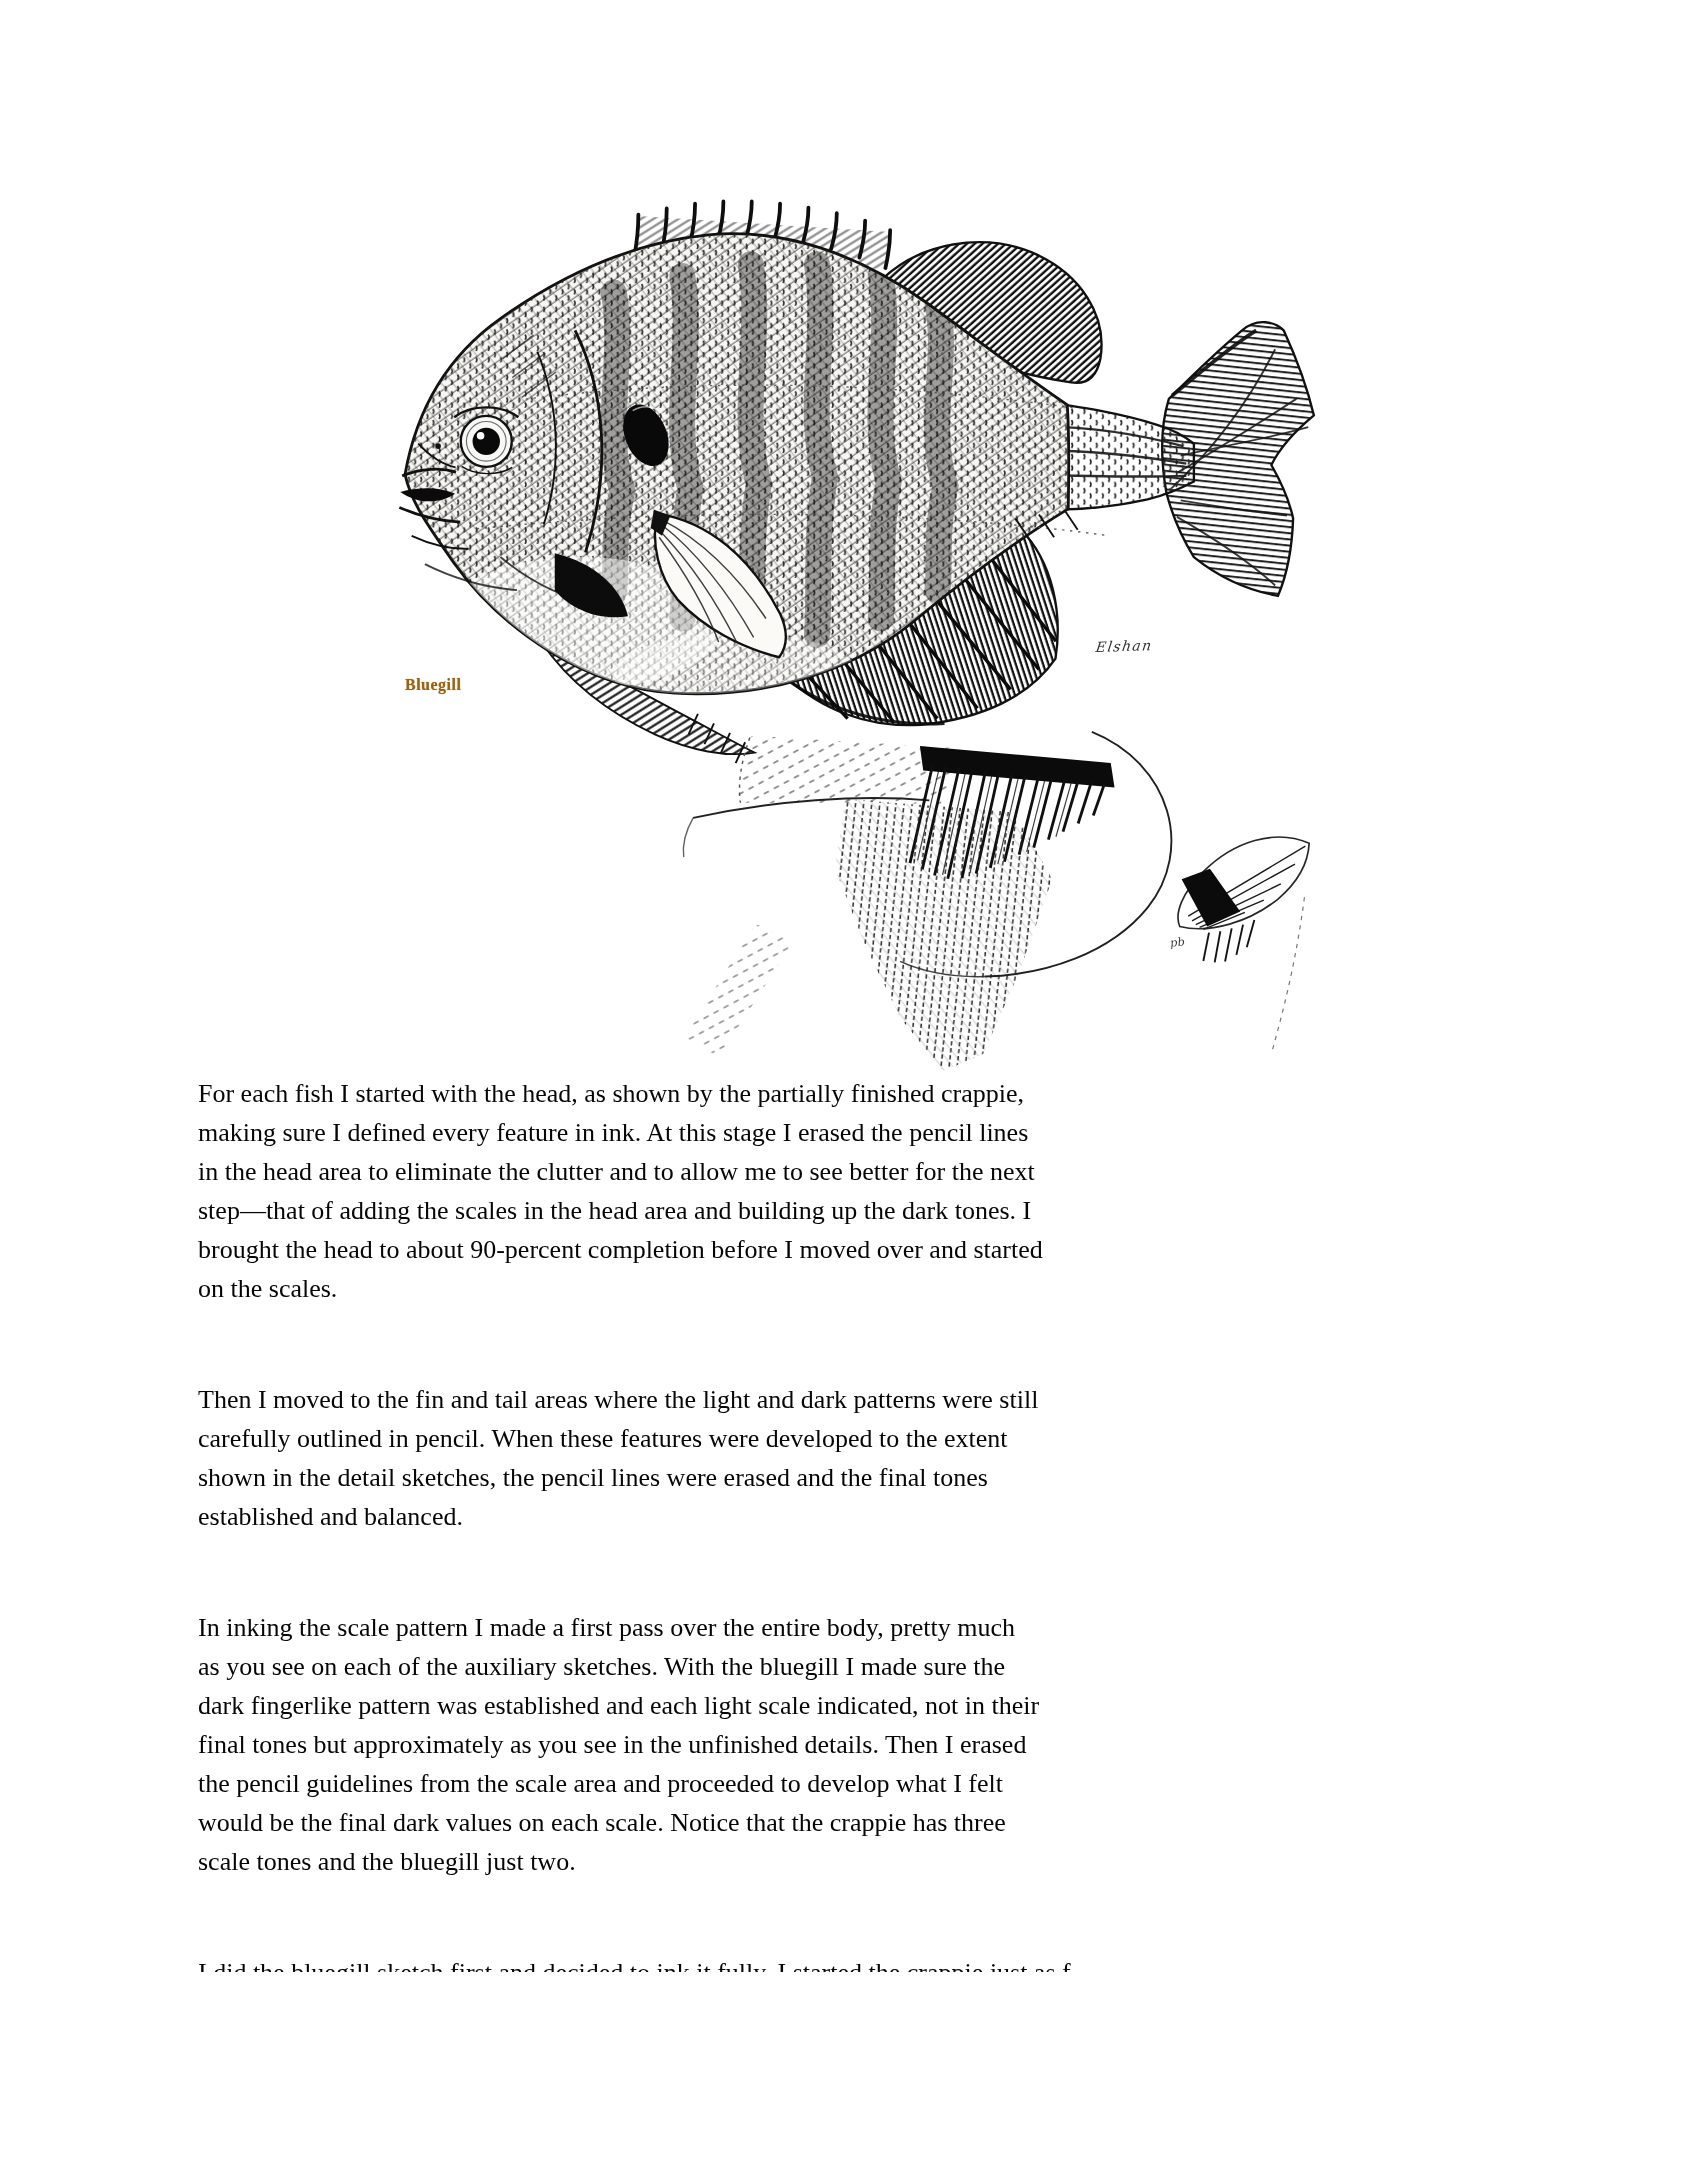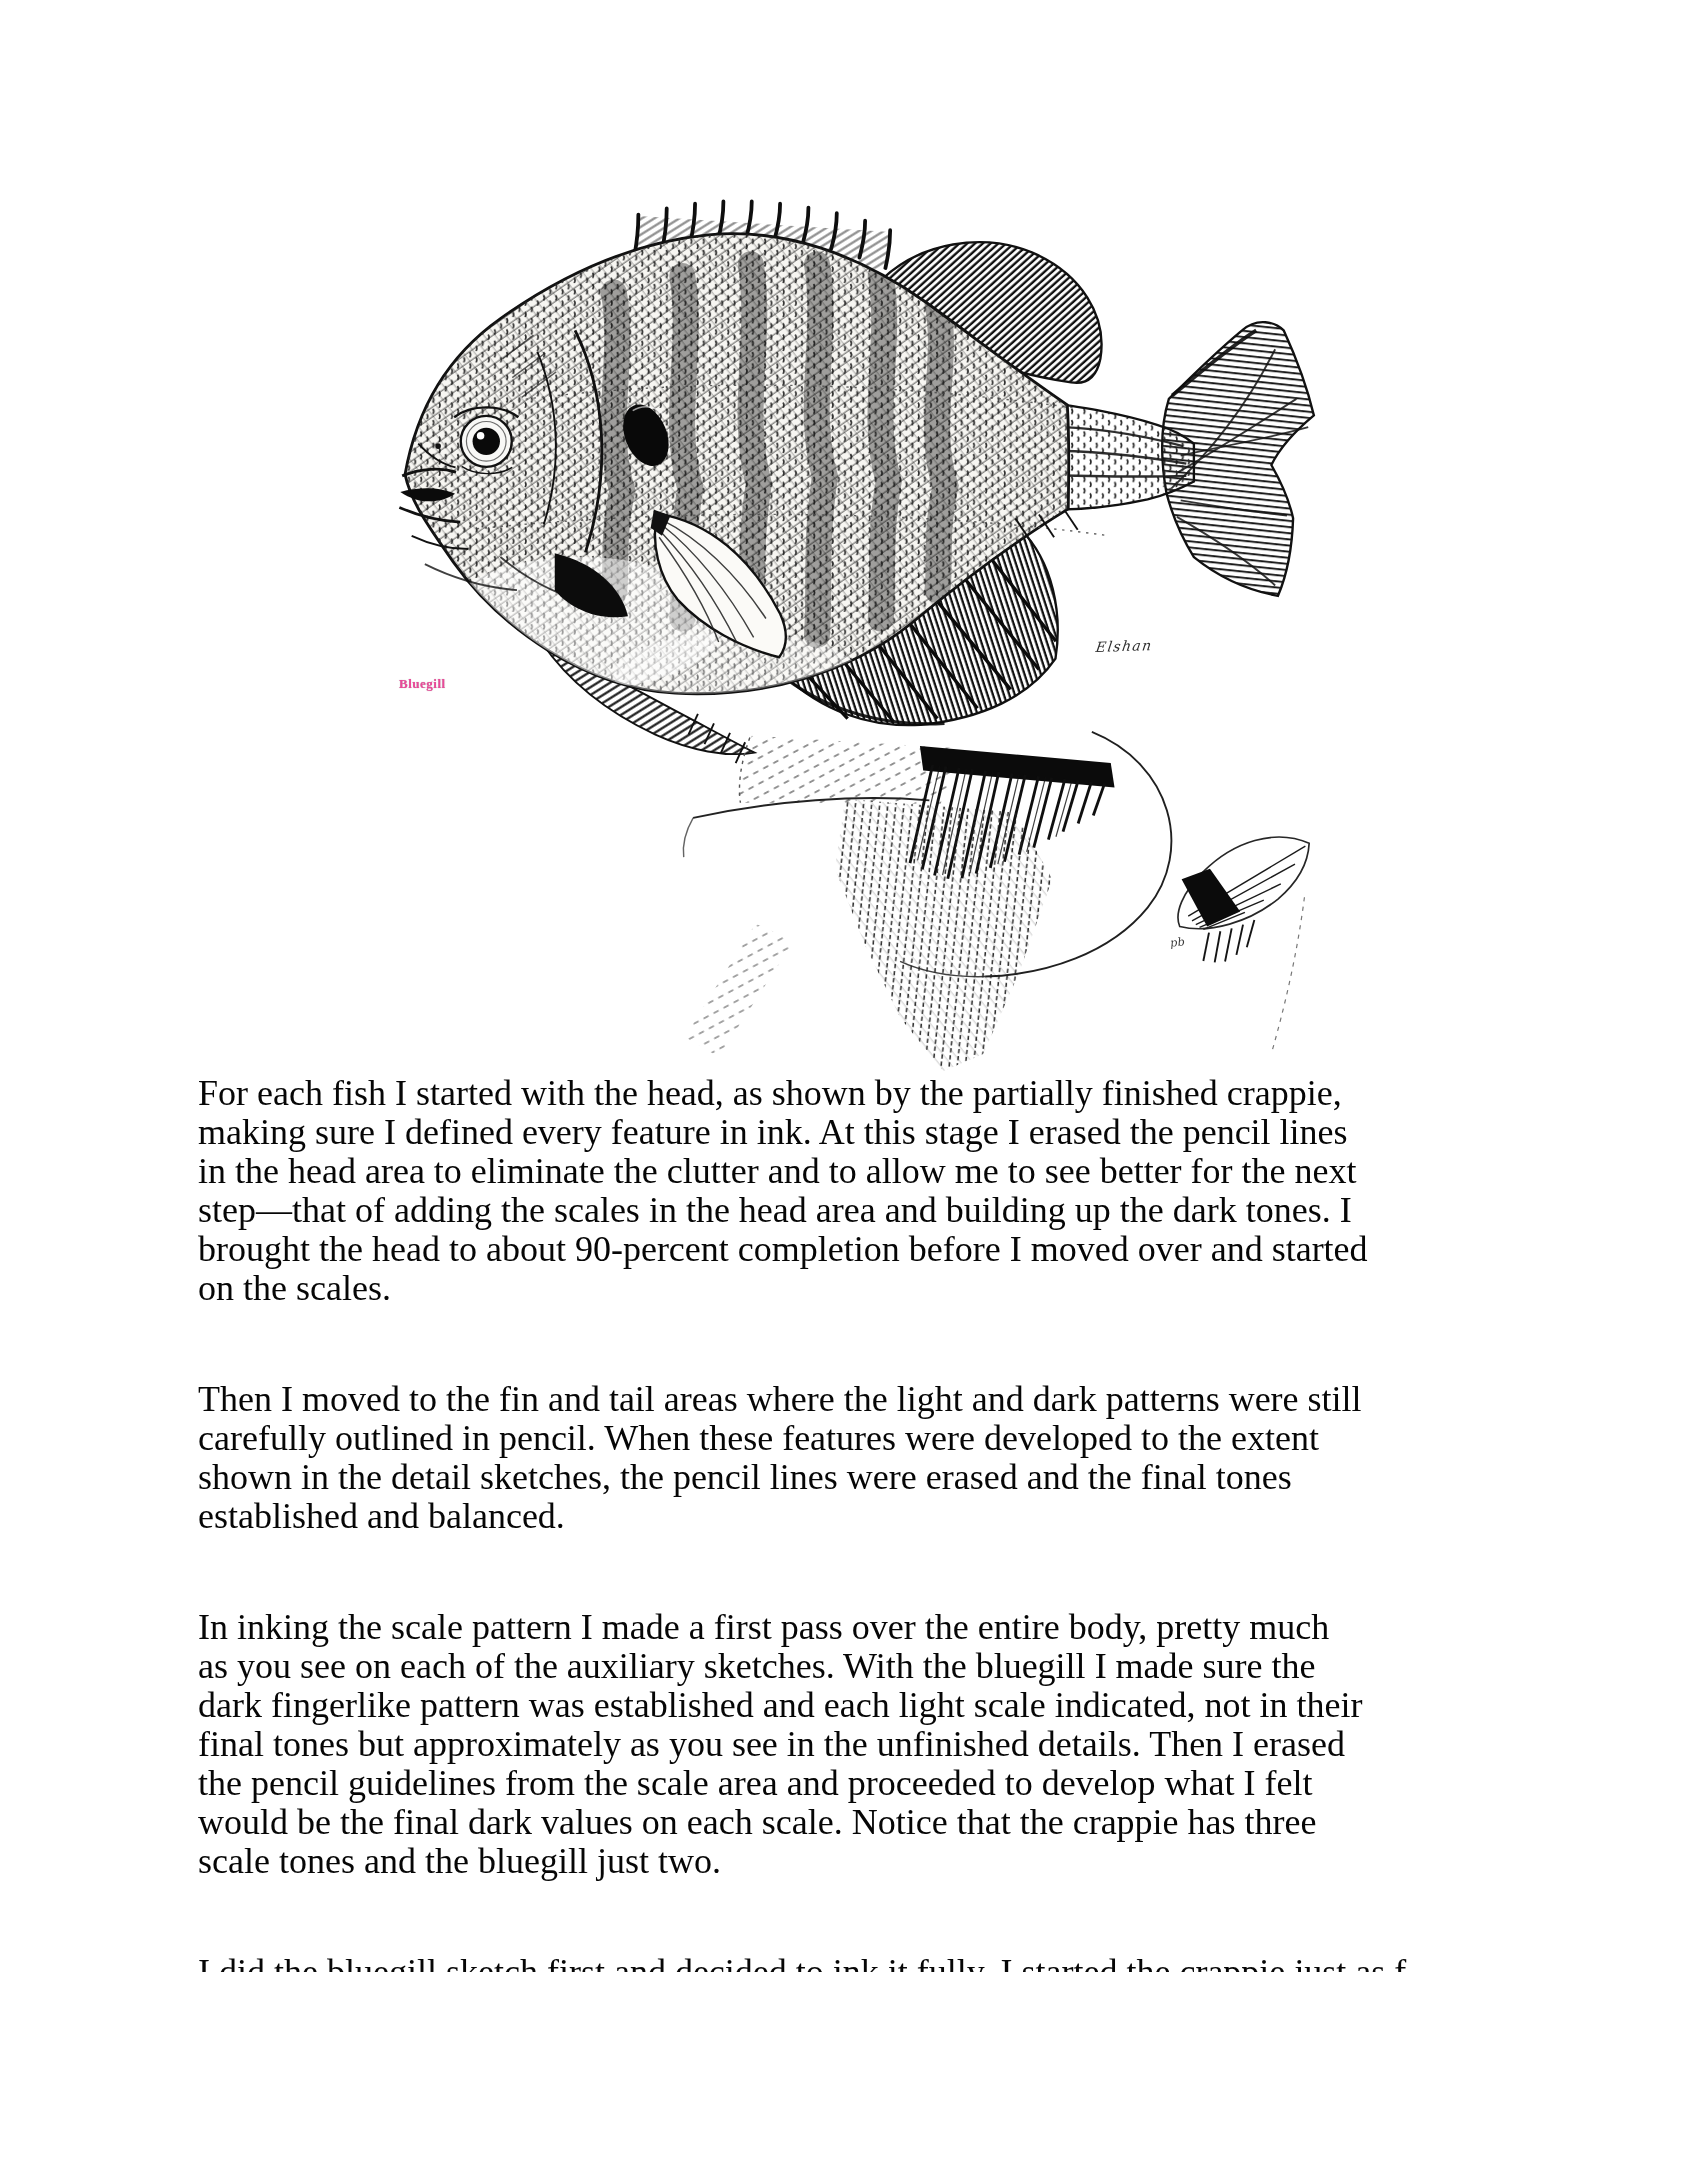--- a/index.html
+++ b/index.html
@@ -15,26 +15,26 @@
     position: absolute;
     left: 354px;
     top: 165px;
     width: 992px;
     height: 907px;
     margin: 0;
   }
   figure.illustration svg { position: absolute; left: 0; top: 0; }
   .fig-caption {
     position: absolute;
-    left: 45px;
+    left: 51px;
     top: 511px;
     font-family: "Liberation Serif", serif;
     font-weight: 700;
-    font-size: 13px;
-    color: #ec4899;
+    font-size: 16px;
+    color: #a16207;
     letter-spacing: 0.5px;
     white-space: nowrap;
     text-shadow: 0 0 0.9px rgba(80,80,80,.55);
   }
   .artist-signature {
     position: absolute;
     left: 742px;
     top: 473px;
     font-family: "DejaVu Serif", serif;
     font-style: italic;
@@ -58,21 +58,21 @@
   }
   main.text-block {
     position: absolute;
     left: 198px;
     top: 1074px;
     width: 1290px;
     color: #060606;
   }
   main.text-block p {
     margin: 0 0 72px 0;
-    font-size: 36px;
+    font-size: 26px;
     line-height: 39px;
     white-space: pre-line;
   }
   .clip-wrap {
     height: 19px;
     overflow: hidden;
   }
   .clip-wrap p { margin: 0; }
 </style>
 </head>

